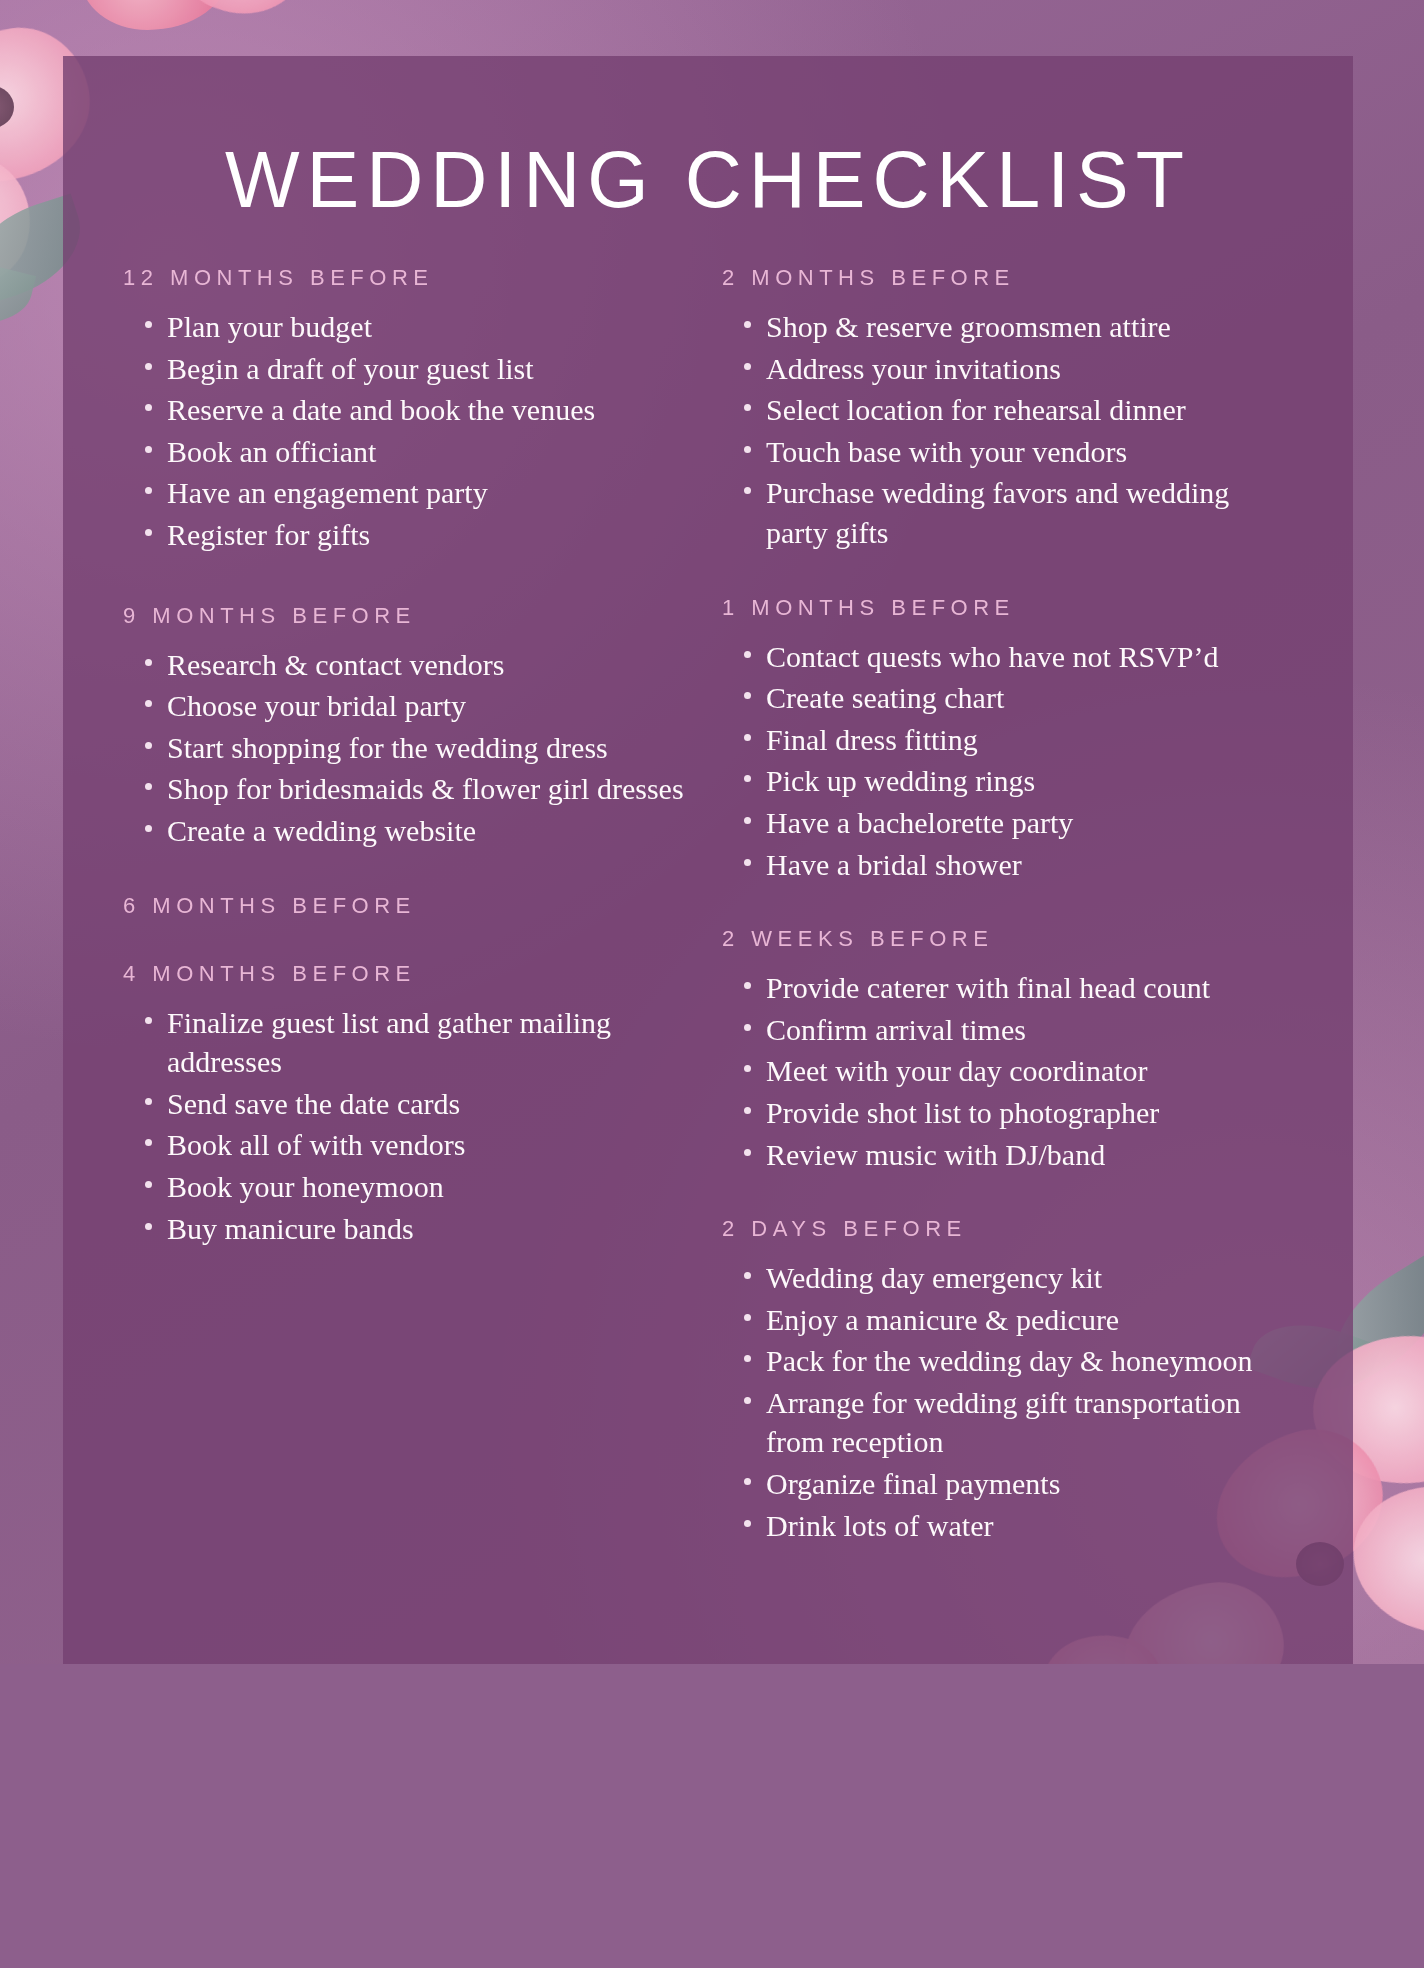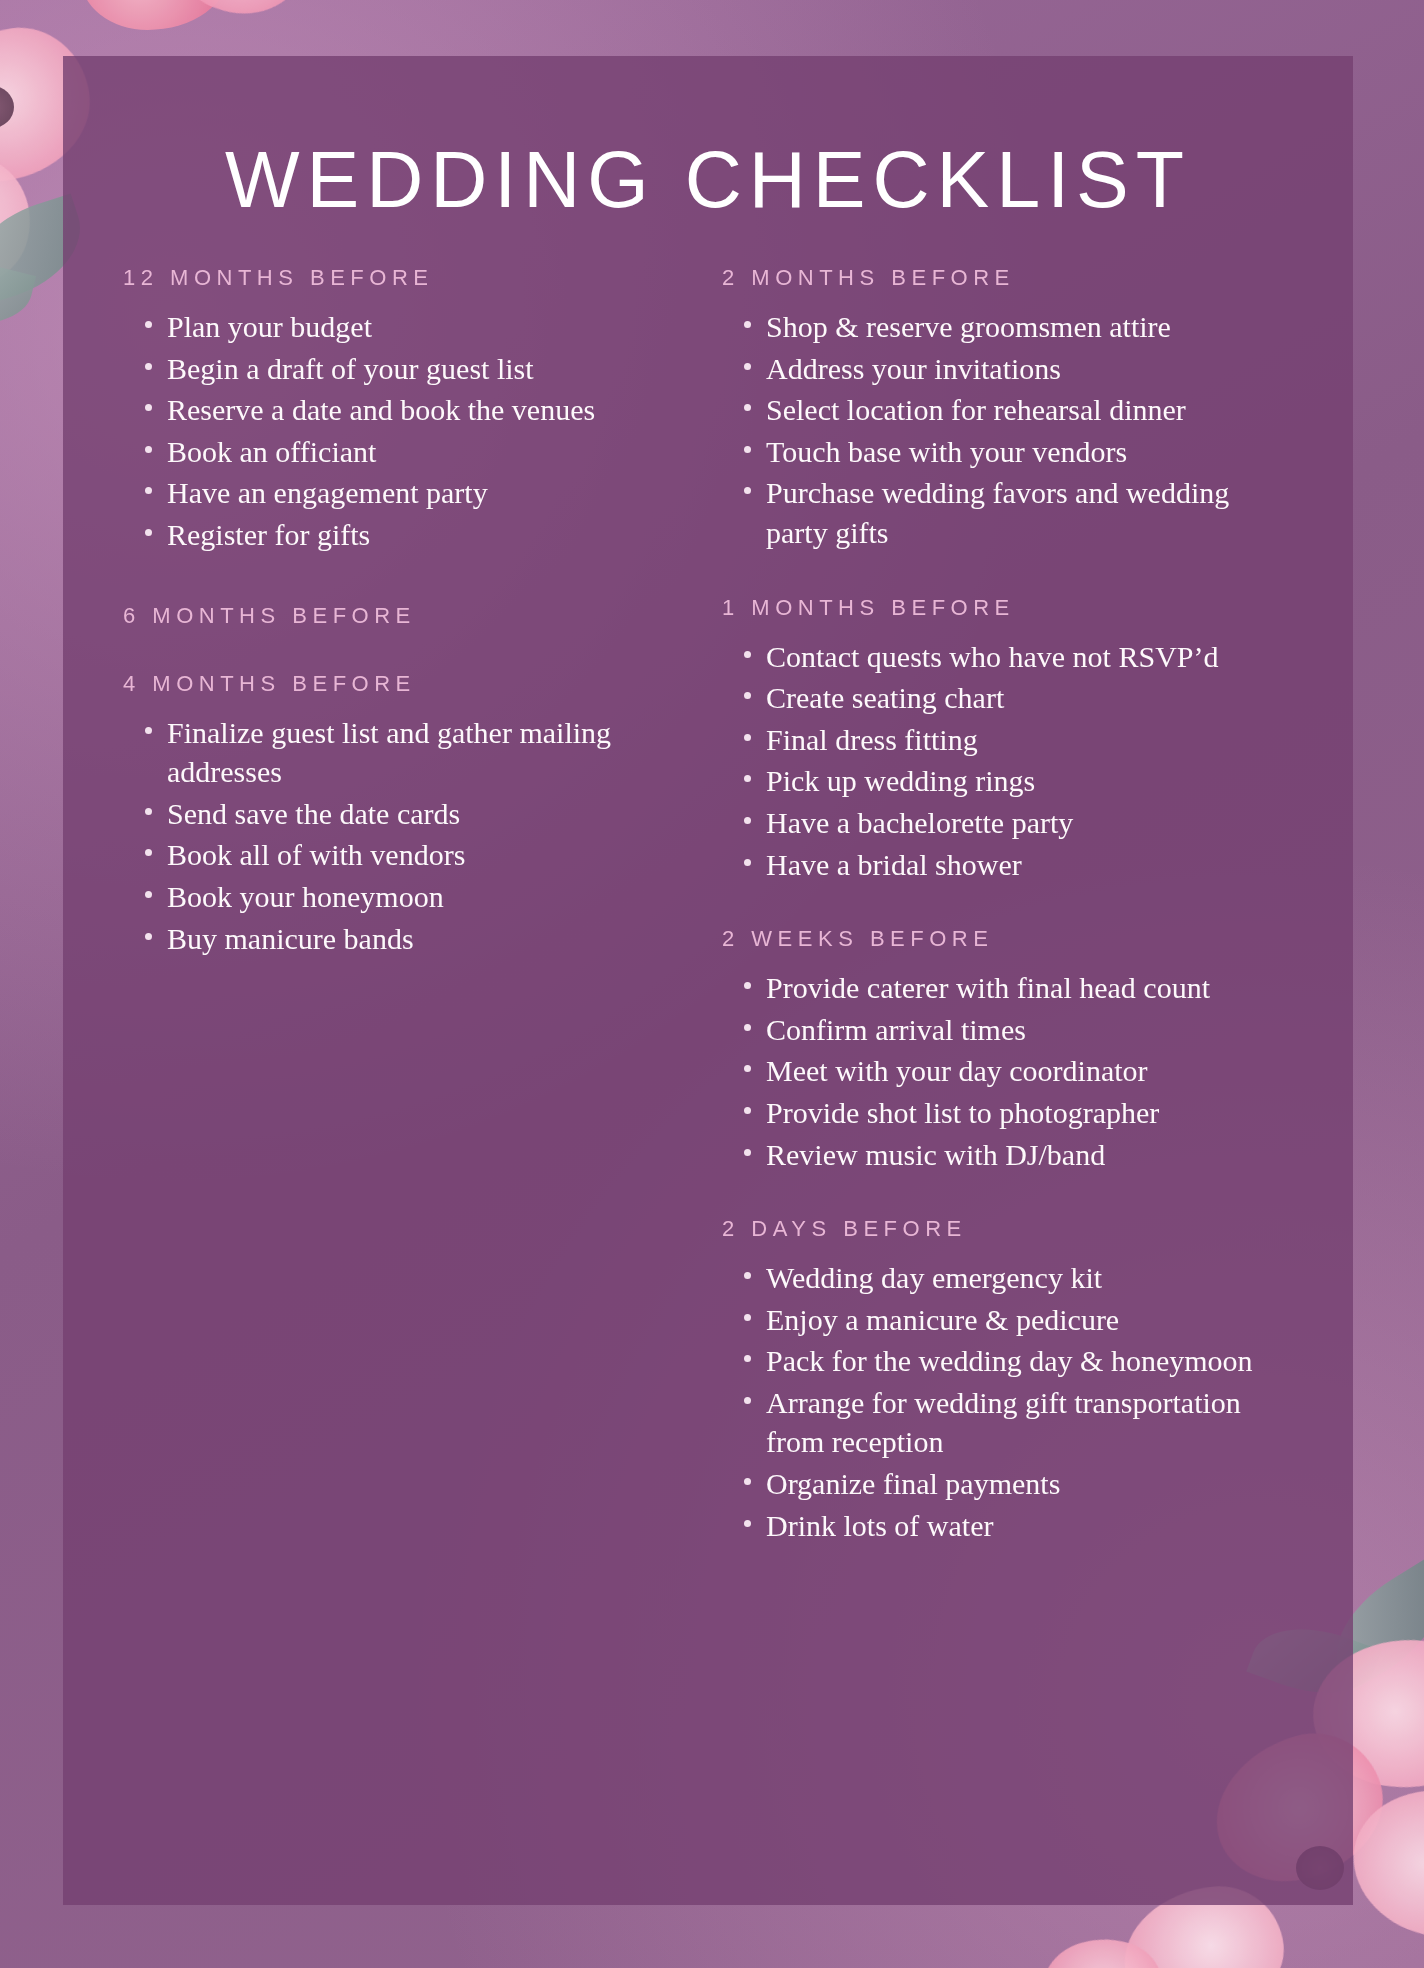--- a/index.html
+++ b/index.html
@@ -11,21 +11,21 @@
     height: 1968px;
     overflow: hidden;
     font-family: "Liberation Serif", serif;
     background: #8d5f8c;
   }
 
   
   .page {
     position: relative;
     width: 1424px;
-    height: 1968px;
+    height: 1664px;
     background:
       radial-gradient(circle at 12% 16%, rgba(214,160,200,0.55) 0%, rgba(214,160,200,0) 42%),
       radial-gradient(circle at 88% 86%, rgba(214,160,200,0.45) 0%, rgba(214,160,200,0) 40%),
       linear-gradient(150deg, #9b6a9a 0%, #8a5c88 45%, #93648f 100%);
     overflow: hidden;
   }
 
   
   .blossom {
     position: absolute;
@@ -161,20 +161,30 @@
           <ul class="items">
             <li>Plan your budget</li>
             <li>Begin a draft of your guest list</li>
             <li>Reserve a date and book the venues</li>
             <li>Book an officiant</li>
             <li>Have an engagement party</li>
             <li>Register for gifts</li>
           </ul>
         </div>
 
+        <div class="section">
+          <div class="section-heading">9 MONTHS BEFORE</div>
+          <ul class="items">
+            <li>Research &amp; contact vendors</li>
+            <li>Choose your bridal party</li>
+            <li>Start shopping for the wedding dress</li>
+            <li>Shop for bridesmaids &amp; flower girl dresses</li>
+            <li>Create a wedding website</li>
+          </ul>
+        </div>
 
         <div class="section">
           <div class="section-heading">6 MONTHS BEFORE</div>
         </div>
 
         <div class="section">
           <div class="section-heading">4 MONTHS BEFORE</div>
           <ul class="items">
             <li>Finalize guest list and gather mailing addresses</li>
             <li>Send save the date cards</li>

